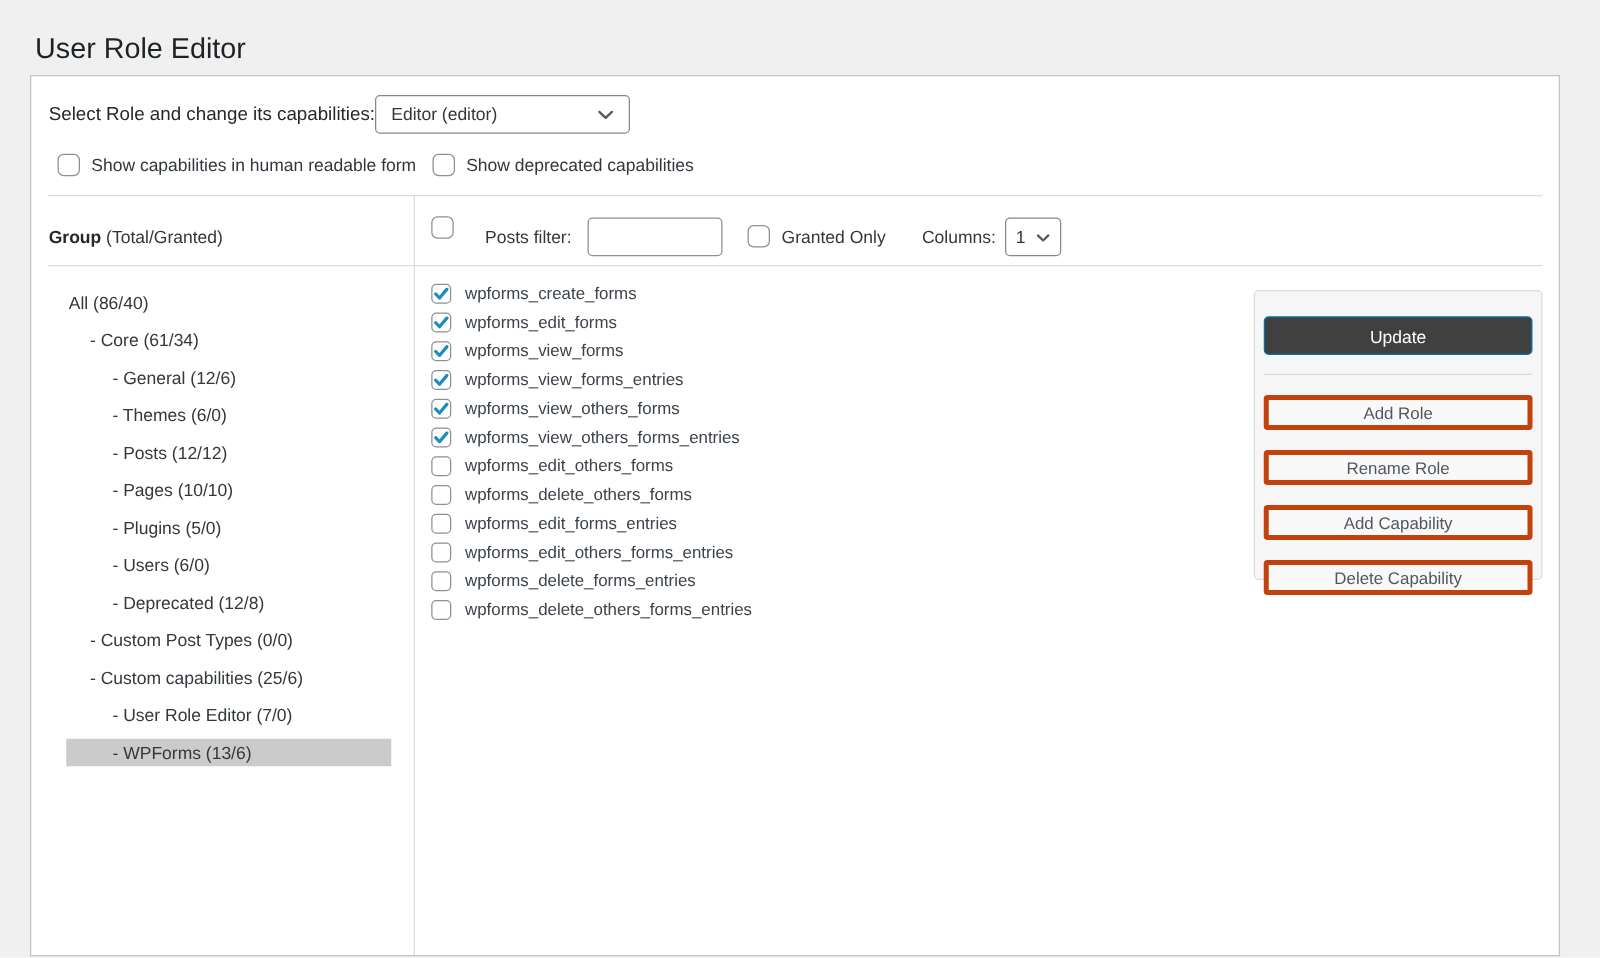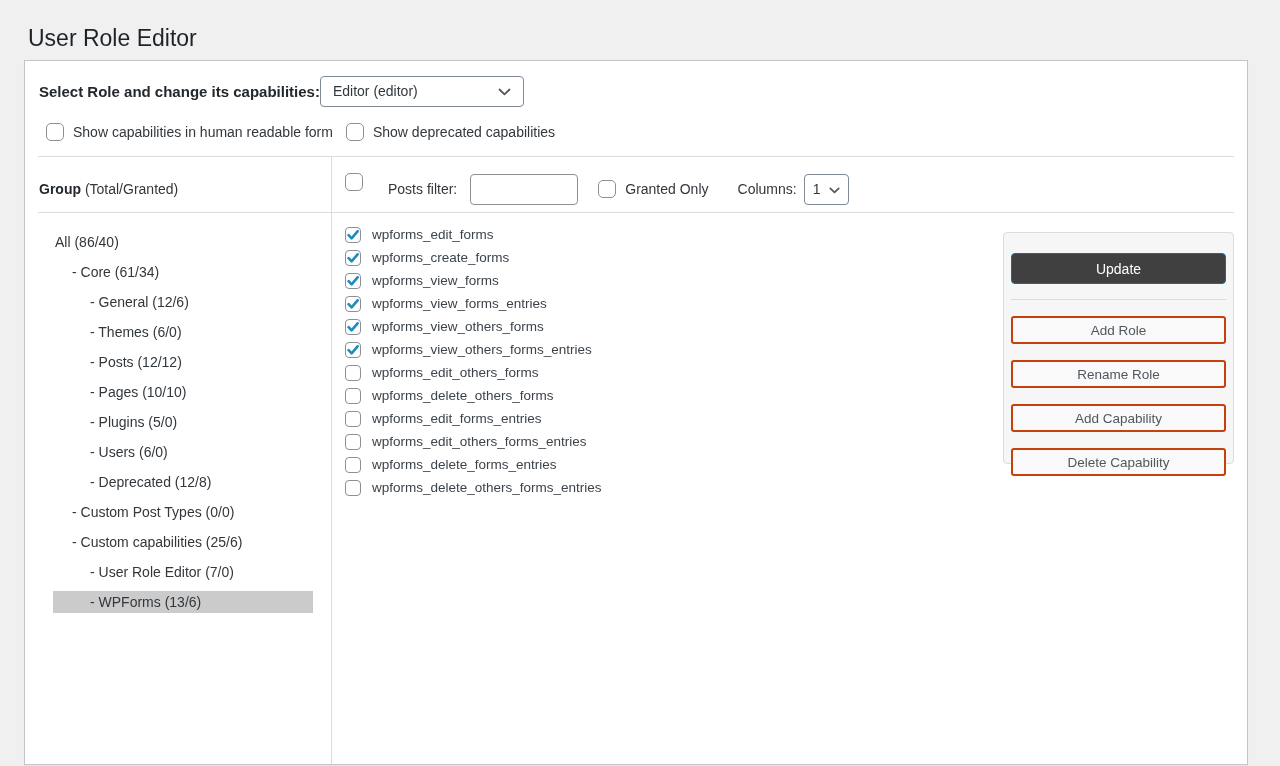--- a/index.html
+++ b/index.html
@@ -15,21 +15,21 @@
     font-size:23px; font-weight:400; color:#1d2327;
   }
   .panel {
     position:absolute; left:24px; top:60px;
     width:1224px; height:705px;
     background:#fff; border:1px solid #c3c4c7;
     box-shadow:0 1px 1px rgba(0,0,0,.04);
   }
   
   .role-row { position:absolute; left:14px; top:14px; height:32px; display:flex; align-items:center; }
-  .role-label { font-size:15px; font-weight:700; color:#23282d; }
+  .role-label { font-size:15px; font-weight:400; color:#23282d; }
   .selectbox {
     display:flex; align-items:center; justify-content:space-between;
     border:1px solid #7e8993; border-radius:4px; background:#fff;
     font-size:14px; color:#32373c; cursor:pointer;
   }
   .role-select { width:204px; height:31px; padding:0 12px; }
   
   .toggles-row { position:absolute; left:21px; top:61px; height:20px; display:flex; align-items:center; }
   .cb {
     width:18px; height:18px; border:1px solid #8c8f94; border-radius:5px;
@@ -79,21 +79,21 @@
     background:#f6f6f6; border:1px solid #dcdcde; border-radius:4px;
   }
   .btn-primary {
     display:block; width:215px; height:31px; margin:20px 7px 0;
     background:#404040; border:1px solid #0073aa; border-radius:4px;
     color:#fff; font-size:14px; font-family:"Liberation Sans",sans-serif; cursor:pointer;
   }
   .actions-divider { height:1px; background:#dcdcde; margin:15px 7px 10px; }
   .btn-secondary {
     display:block; width:215px; height:28px; margin:16px 7px 7px;
-    background:#f9f9f9; border:2px solid #c2410c; border-radius:3px;
+    background:#f9f9f9; border:4px solid #c2410c; border-radius:3px;
     color:#50575e; font-size:13.5px; font-family:"Liberation Sans",sans-serif; cursor:pointer;
   }
 </style>
 </head>
 <body>
 
 <h1 class="page-title">User Role Editor</h1>
 
 <div class="panel">
 
@@ -185,29 +185,29 @@
       </div>
     </div>
 
   <div class="caps">
       <div class="cap-row">
         <span class="cb small checked">
           <svg width="12" height="10" viewBox="0 0 12 10">
             <path d="M1.6 5.2 L4.6 8.4 L10.6 1.3" fill="none" stroke="#1e8cbe" stroke-width="2.6" stroke-linecap="round" stroke-linejoin="round"></path>
           </svg>
         </span>
+        <span class="cap-label">wpforms_create_forms</span>
+      </div>
+      <div class="cap-row">
+        <span class="cb small checked">
+          <svg width="12" height="10" viewBox="0 0 12 10">
+            <path d="M1.6 5.2 L4.6 8.4 L10.6 1.3" fill="none" stroke="#1e8cbe" stroke-width="2.6" stroke-linecap="round" stroke-linejoin="round"></path>
+          </svg>
+        </span>
         <span class="cap-label">wpforms_edit_forms</span>
-      </div>
-      <div class="cap-row">
-        <span class="cb small checked">
-          <svg width="12" height="10" viewBox="0 0 12 10">
-            <path d="M1.6 5.2 L4.6 8.4 L10.6 1.3" fill="none" stroke="#1e8cbe" stroke-width="2.6" stroke-linecap="round" stroke-linejoin="round"></path>
-          </svg>
-        </span>
-        <span class="cap-label">wpforms_create_forms</span>
       </div>
       <div class="cap-row">
         <span class="cb small checked">
           <svg width="12" height="10" viewBox="0 0 12 10">
             <path d="M1.6 5.2 L4.6 8.4 L10.6 1.3" fill="none" stroke="#1e8cbe" stroke-width="2.6" stroke-linecap="round" stroke-linejoin="round"></path>
           </svg>
         </span>
         <span class="cap-label">wpforms_view_forms</span>
       </div>
       <div class="cap-row">

